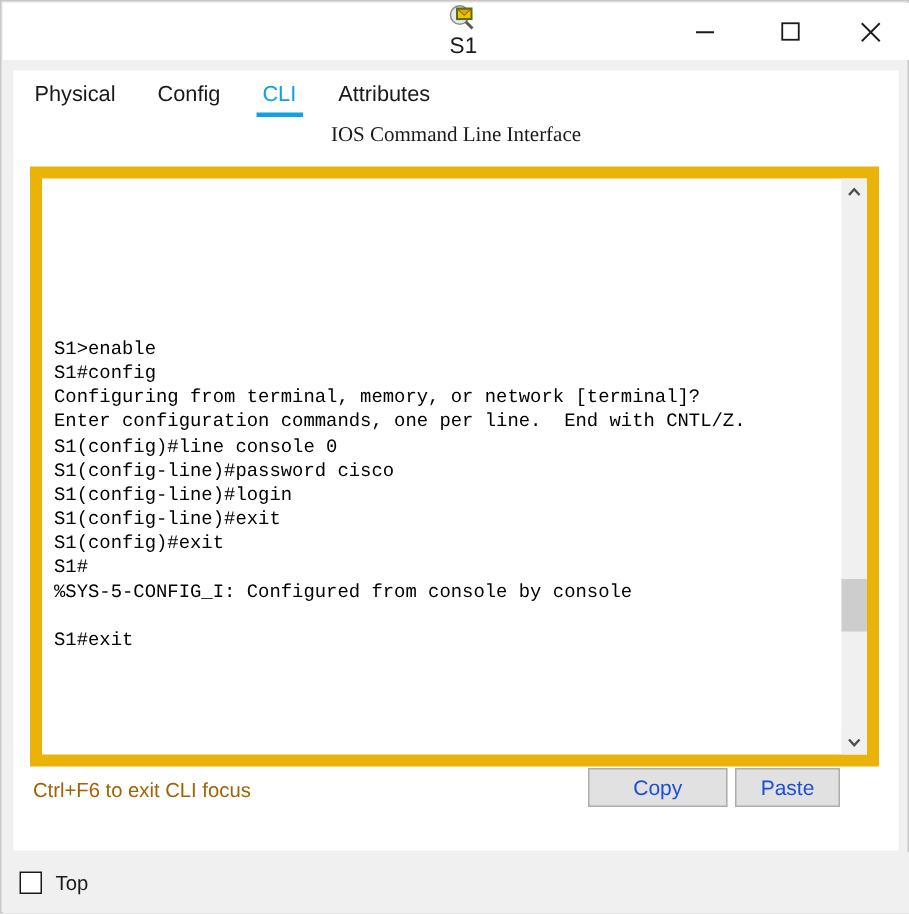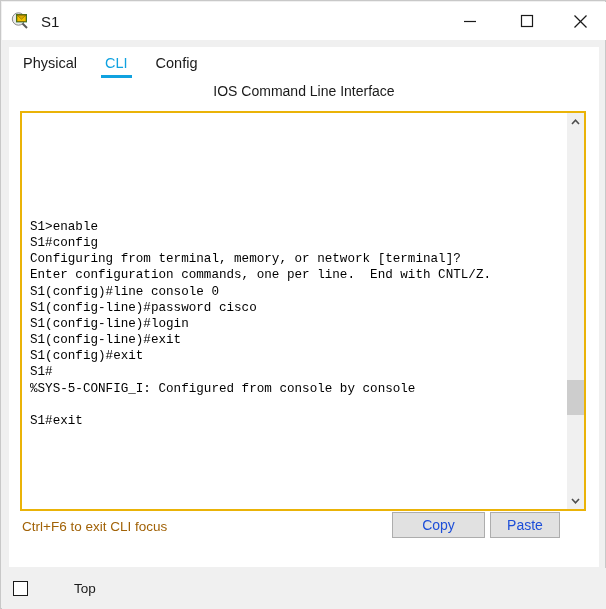--- a/index.html
+++ b/index.html
@@ -27,20 +27,21 @@
 
   
   #titlebar {
     position: absolute;
     left: 1px; top: 1px;
     width: 604px;
     height: 38px;
     background: #ffffff;
     display: flex;
     align-items: center;
+    flex-direction: column;
   }
   #app-icon {
     margin-left: 9px;
     width: 20px; height: 20px;
     position: relative;
     flex: 0 0 auto;
   }
   #title-text {
     margin-left: 10px;
     font-size: 15px;
@@ -104,30 +105,31 @@
   }
 
   
   #cli-caption {
     position: absolute;
     left: 0; top: 36px;
     width: 590px;
     text-align: center;
     font-size: 14px;
     color: #1a1a1a;
+    font-family: Liberation Serif, serif;
   }
 
   
   #terminal-wrap {
     position: absolute;
     left: 11px;
     top: 64px;
     width: 566px;
     height: 400px;
-    border: 2px solid #eab308;
+    border: 8px solid #eab308;
     box-sizing: border-box;
     background: #ffffff;
     overflow: hidden;
   }
   #terminal-text {
     position: absolute;
     left: 8px;
     top: 2px;
     right: 20px;
     bottom: 2px;
@@ -199,21 +201,20 @@
   
   #bottombar {
     position: absolute;
     left: 1px;
     top: 567px;
     width: 604px;
     height: 41px;
     background: #f0f0f0;
     display: flex;
     align-items: center;
-    gap: 37px;
   }
   #top-check {
     margin-left: 11px;
     width: 15px;
     height: 15px;
     border: 1.5px solid #1a1a1a;
     background: #ffffff;
     box-sizing: border-box;
     flex: 0 0 auto;
   }
@@ -261,25 +262,28 @@
       </svg>
     </div>
   </div>
 
   <div id="content">
 
     <div id="tabs">
       <div class="tab">
         <span>Physical</span>
       </div>
+      <div class="tab">
+        <span>Config</span>
+      </div>
       <div class="tab active">
         <span>CLI</span>
       </div>
       <div class="tab">
-        <span>Config</span>
+        <span>Attributes</span>
       </div>
     </div>
 
     <div id="cli-caption">IOS Command Line Interface</div>
 
     <div id="terminal-wrap">
       <div id="terminal-text"><div id="term-spacer"></div><span>S1&gt;enable
 S1#config
 Configuring from terminal, memory, or network [terminal]?
 Enter configuration commands, one per line.  End with CNTL/Z.

